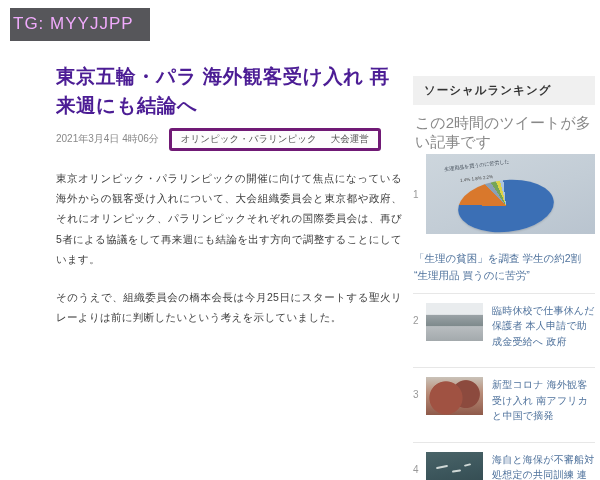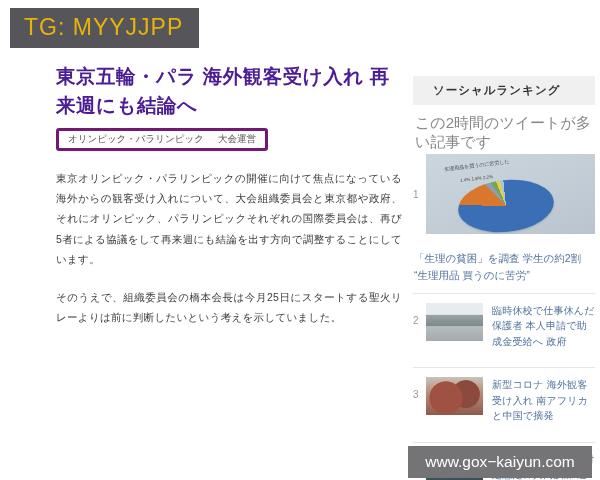--- a/index.html
+++ b/index.html
@@ -1,39 +1,39 @@
 <!DOCTYPE html>
 <html><head>
 <meta charset="utf-8">
 <style>
   * { margin:0; padding:0; box-sizing:border-box; }
   html,body { background:#fff; }
   body { font-family:"Liberation Sans","DejaVu Sans",sans-serif; }
   .canvas { position:relative; width:600px; height:480px; background:#fff; overflow:hidden; }
 
   
-  .tg-badge { position:absolute; left:10px; top:8px; background:#56565a; color:#eab308;
-    font-size:23px; letter-spacing:1px; padding:6px 16px 7px 14px; }
+  .tg-badge { position:absolute; left:10px; top:8px; background:#56565a; color:#f0abfc;
+    font-size:17px; letter-spacing:1px; padding:6px 16px 7px 3px; }
   .site-badge { position:absolute; left:408px; top:446px; width:184px; height:32px;
     background:#747477; color:#fff; font-size:15.5px; display:flex; align-items:center; justify-content:center; }
 
   
   .article { position:absolute; left:56px; top:62px; width:346px; height:380px; overflow:hidden; }
   .article:after { content:""; position:absolute; left:0; right:0; bottom:0; height:34px;
     background:linear-gradient(rgba(255,255,255,0), rgba(255,255,255,0.92)); pointer-events:none; }
   .headline { font-size:19.5px; font-weight:bold; color:#4c1d95; line-height:1.5; letter-spacing:0.5px; }
   .meta { display:flex; align-items:center; gap:10px; margin-top:7px; }
   .date { font-size:10px; color:#888; white-space:nowrap; }
   .tagbox { border:3px solid #701a75; border-radius:3px; padding:2px 9px; display:flex; gap:14px;
     font-size:9.5px; color:#555; background:#fdfdfd; white-space:nowrap; }
   .para { font-size:10.5px; color:#3c3c3c; line-height:1.95; margin-top:17px; text-align:justify; letter-spacing:0.3px; }
 
   
   .sidebar { position:absolute; left:413px; top:76px; width:182px; }
-  .sb-head { background:#f0f0f0; color:#333; font-weight:bold; font-size:11.5px; padding:7px 20px; letter-spacing:1px; }
+  .sb-head { background:#f0f0f0; color:#333; font-weight:bold; font-size:11.5px; padding:7px 11px; letter-spacing:1px; }
   .sb-sub { font-size:15px; color:#888; margin:9px 0 2px 2px; }
   .rank-item-top { display:flex; align-items:center; }
   .rank-num { width:13px; font-size:10px; color:#999; flex:none; }
   .big-thumb { flex:1; height:80px; position:relative; overflow:hidden;
     background:linear-gradient(160deg,#cdd6dd 0%,#c3cdd6 55%,#b9c4cf 100%); }
   .slide-cap { position:absolute; left:18px; top:8px; font-size:5px; color:#3a4450; transform:rotate(-7deg); white-space:nowrap; }
   .pie-labels { position:absolute; left:34px; top:22px; font-size:4.5px; color:#444; transform:rotate(-7deg); }
   .pie { position:absolute; left:32px; top:26px; width:96px; height:52px; border-radius:50%;
     background:conic-gradient(#3b6fb5 0 77%, #d9782c 77% 89.5%, #8ba0b5 89.5% 92.5%, #76a556 92.5% 95.5%, #ded347 95.5% 98%, #a9c3df 98% 100%);
     transform:rotate(-6deg); box-shadow:0 1px 2px rgba(0,0,0,0.15); }
@@ -55,20 +55,21 @@
 </head>
 <body>
 
 <div class="canvas">
 
   <div class="tg-badge">TG: MYYJJPP</div>
 
   <div class="article">
     <h1 class="headline">東京五輪・パラ 海外観客受け入れ 再来週にも結論へ</h1>
     <div class="meta">
+      <span class="date">2021年3月4日 4時06分</span>
       <span class="tagbox">
         <span>オリンピック・パラリンピック</span>
         <span>大会運営</span>
       </span>
     </div>
     <p class="para">東京オリンピック・パラリンピックの開催に向けて焦点になっている海外からの観客受け入れについて、大会組織委員会と東京都や政府、それにオリンピック、パラリンピックそれぞれの国際委員会は、再び5者による協議をして再来週にも結論を出す方向で調整することにしています。</p>
     <p class="para">そのうえで、組織委員会の橋本会長は今月25日にスタートする聖火リレーよりは前に判断したいという考えを示していました。</p>
 
   </div>
 
@@ -105,15 +106,14 @@
       <div class="thumb thumb-4">
           <i></i>
           <i></i>
           <i></i>
         </div>
       <div class="item-text">海自と海保が不審船対処想定の共同訓練 連携強化アピールか</div>
     </div>
 
   </div>
 
-  <div class="site-badge">www.gox−kaiyun.com</div>
 
 </div>
 
 </body></html>

